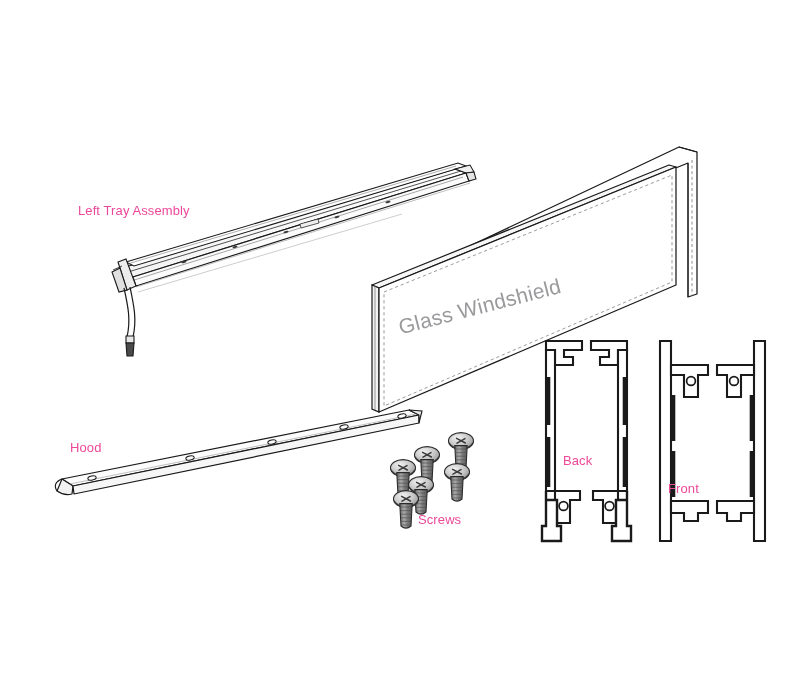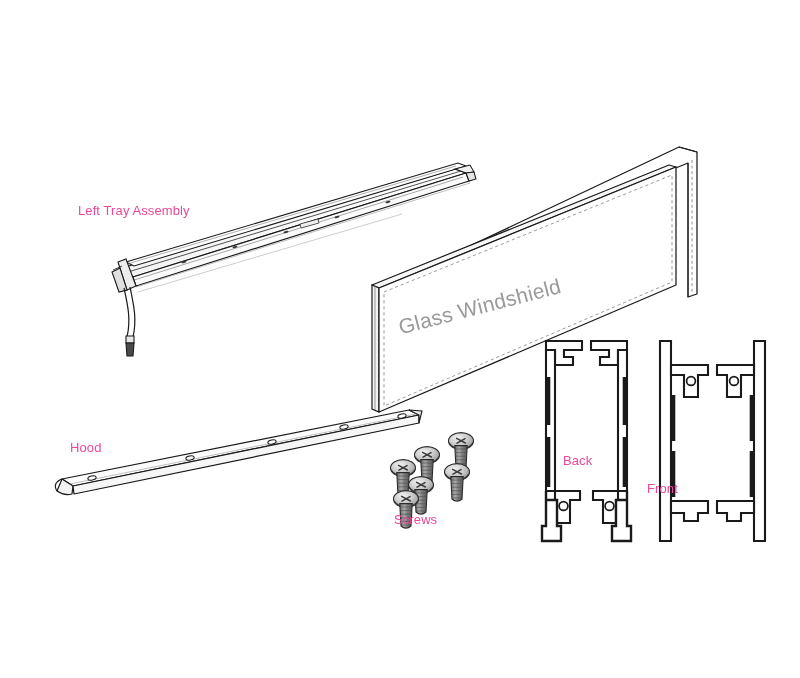--- a/index.html
+++ b/index.html
@@ -27,23 +27,23 @@
   .callout-label {
     position: absolute;
     font-family: "Liberation Sans", sans-serif;
     font-size: 13px;
     color: #ec4899;
     white-space: nowrap;
     letter-spacing: 0.1px;
   }
   #label-left-tray { left: 78px;  top: 203px; }
   #label-hood      { left: 70px;  top: 440px; }
-  #label-screws    { left: 394px; top: 512px; text-align: right; }
+  #label-screws    { left: 418px; top: 512px; text-align: right; }
   #label-back      { left: 563px; top: 453px; }
-  #label-front     { left: 647px; top: 481px; }
+  #label-front     { left: 668px; top: 481px; }
 
   #label-glass-windshield {
     position: absolute;
     left: 396px;
     top: 316px;
     font-family: "Liberation Sans", sans-serif;
     font-size: 21px;
     color: #9a9a9d;
     white-space: nowrap;
     transform: rotate(-14.5deg);

